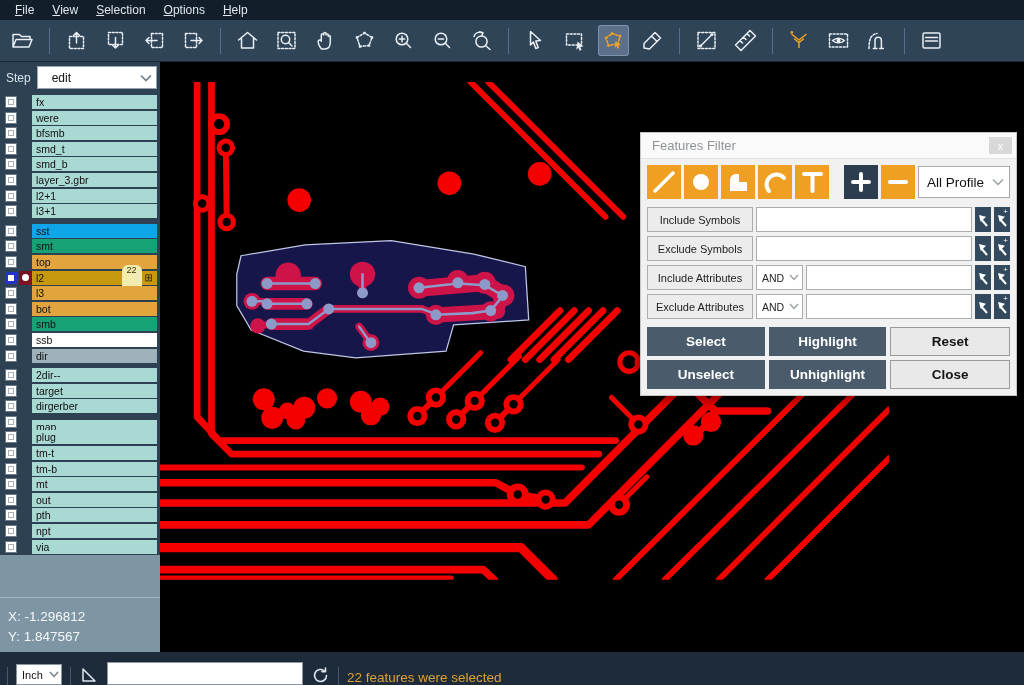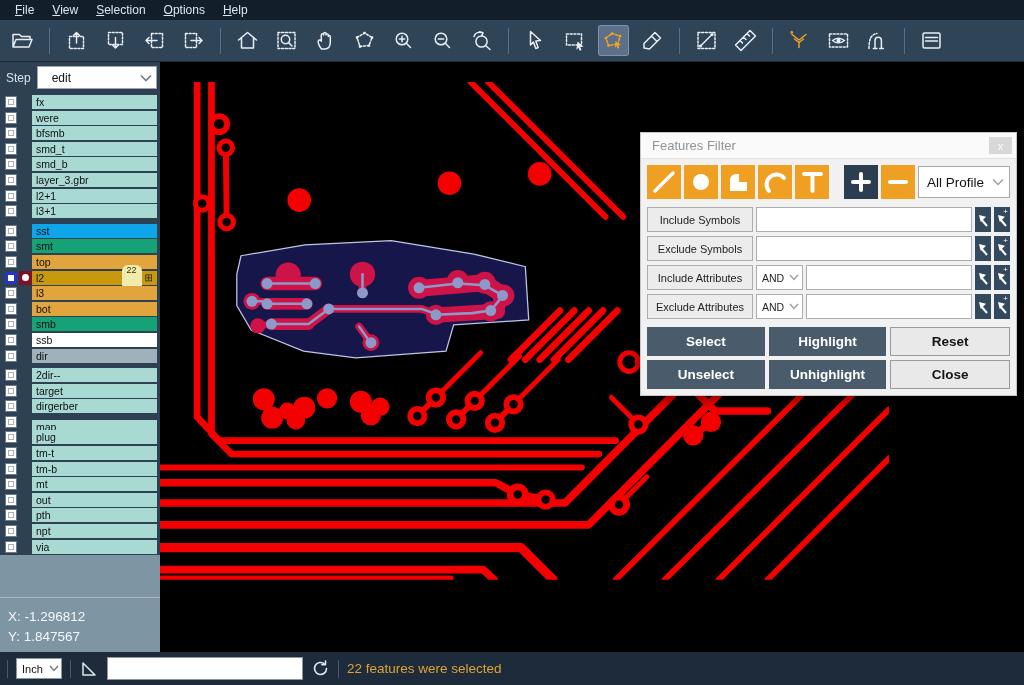--- a/index.html
+++ b/index.html
@@ -70,21 +70,21 @@
   .finput { flex:1; height:25px; background:#fff; border:1px solid #adadad; min-width:0; }
   .navbtn { width:16px; height:25px; background:#334a5e; flex:none; display:flex; align-items:center; justify-content:center; position:relative; }
   .navbtn .plus { position:absolute; top:1px; right:2px; color:#fff; font-size:8px; line-height:8px; }
   .agrid { margin-top:8px; display:flex; flex-direction:column; gap:4px;font-weight:bold; }
   .arow { display:flex; gap:4px; }
   .abtn { flex:1; height:29px; display:flex; align-items:center; justify-content:center; font-size:13.5px; }
   .abtn.dark { background:#4a5c6c; color:#fff; }
   .abtn.light { background:#e9e9e9; color:#141414; border:1px solid #9a9a9a; }
 
   
-  .statusbar { height:33px; background:#1d2b3b; display:flex; align-items:center; padding-left:7px; gap:8px; flex:none; }
+  .statusbar { height:33px; background:#1d2b3b; display:flex; align-items:flex-end; padding-left:7px; gap:8px; flex:none; }
   .ssep { width:1px; height:18px; background:#46586b; flex:none; }
   .unitsel { width:46px; height:21px; background:#fff; border:1px solid #8a97a3; display:flex; align-items:center; padding:0 2px 0 5px; font-size:11px; color:#111; flex:none; }
   .unitsel svg { margin-left:auto; }
   .sinput { width:196px; height:23px; background:#fff; border:1px solid #8a97a3; flex:none; }
   .smsg { color:#e0a135; font-size:13.5px; }
 </style>
 </head>
 <body>
 
 <div class="app">

